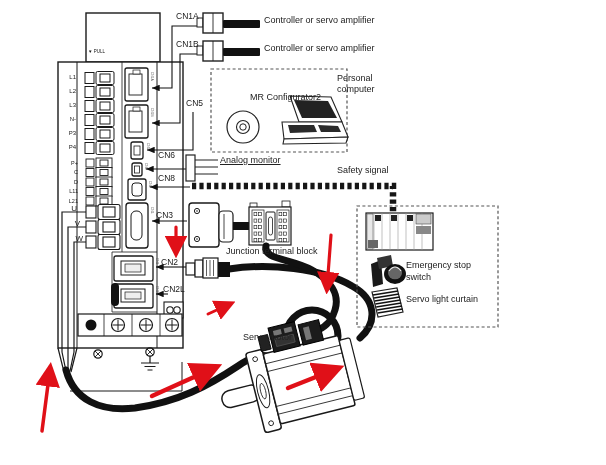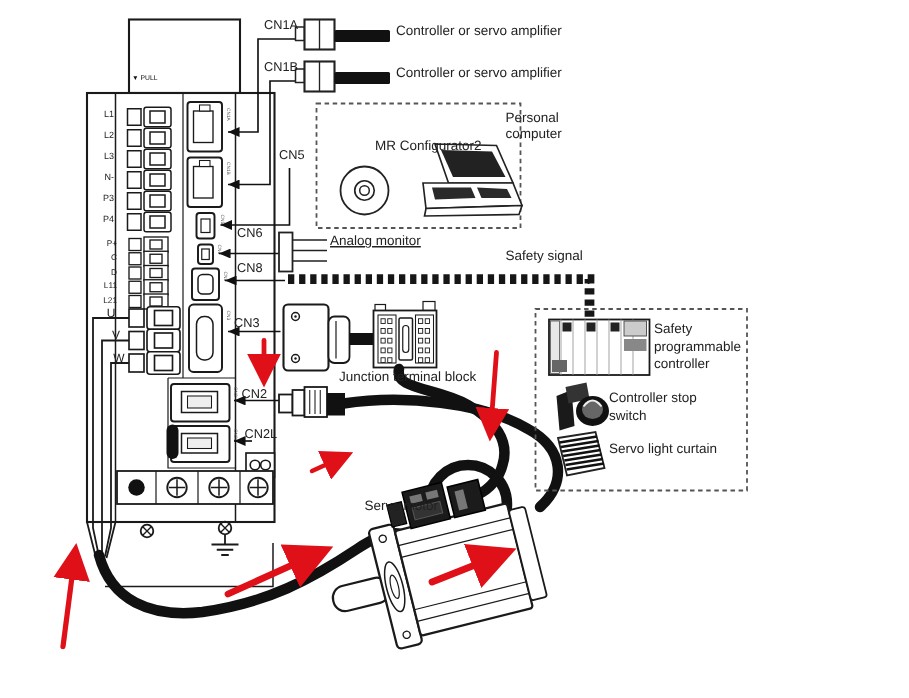--- a/index.html
+++ b/index.html
@@ -379,17 +379,16 @@
   <div class="lbl cn" style="left:163px;top:284px;">CN2L</div>
 
   <div class="lbl" style="left:264px;top:15px;">Controller or servo amplifier</div>
   <div class="lbl" style="left:264px;top:43px;">Controller or servo amplifier</div>
   <div class="lbl" style="left:214px;top:92px;padding-left:36px;">MR Configurator2</div>
   <div class="lbl wrap" style="left:289px;top:73px;width:50px;margin-left:48px;">Personal computer</div>
   <div class="lbl" style="left:220px;top:155px;text-decoration:underline;">Analog monitor</div>
   <div class="lbl" style="left:337px;top:165px;">Safety signal</div>
   <div class="lbl" style="left:226px;top:246px;">Junction terminal block</div>
   <div class="lbl" style="left:243px;top:296px;margin-top:36px;">Servo motor</div>
-  <div class="lbl wrap" style="left:436px;top:214px;width:62px;line-height:11.5px;">Safety programmable controller</div>
-  <div class="lbl wrap" style="left:406px;top:260px;width:76px;line-height:11.5px;">Controller stop switch</div>
+  <div class="lbl wrap" style="left:406px;top:260px;width:76px;line-height:11.5px;">Emergency stop switch</div>
   <div class="lbl" style="left:406px;top:294px;">Servo light curtain</div>
 
 </div>
 
 </body></html>

